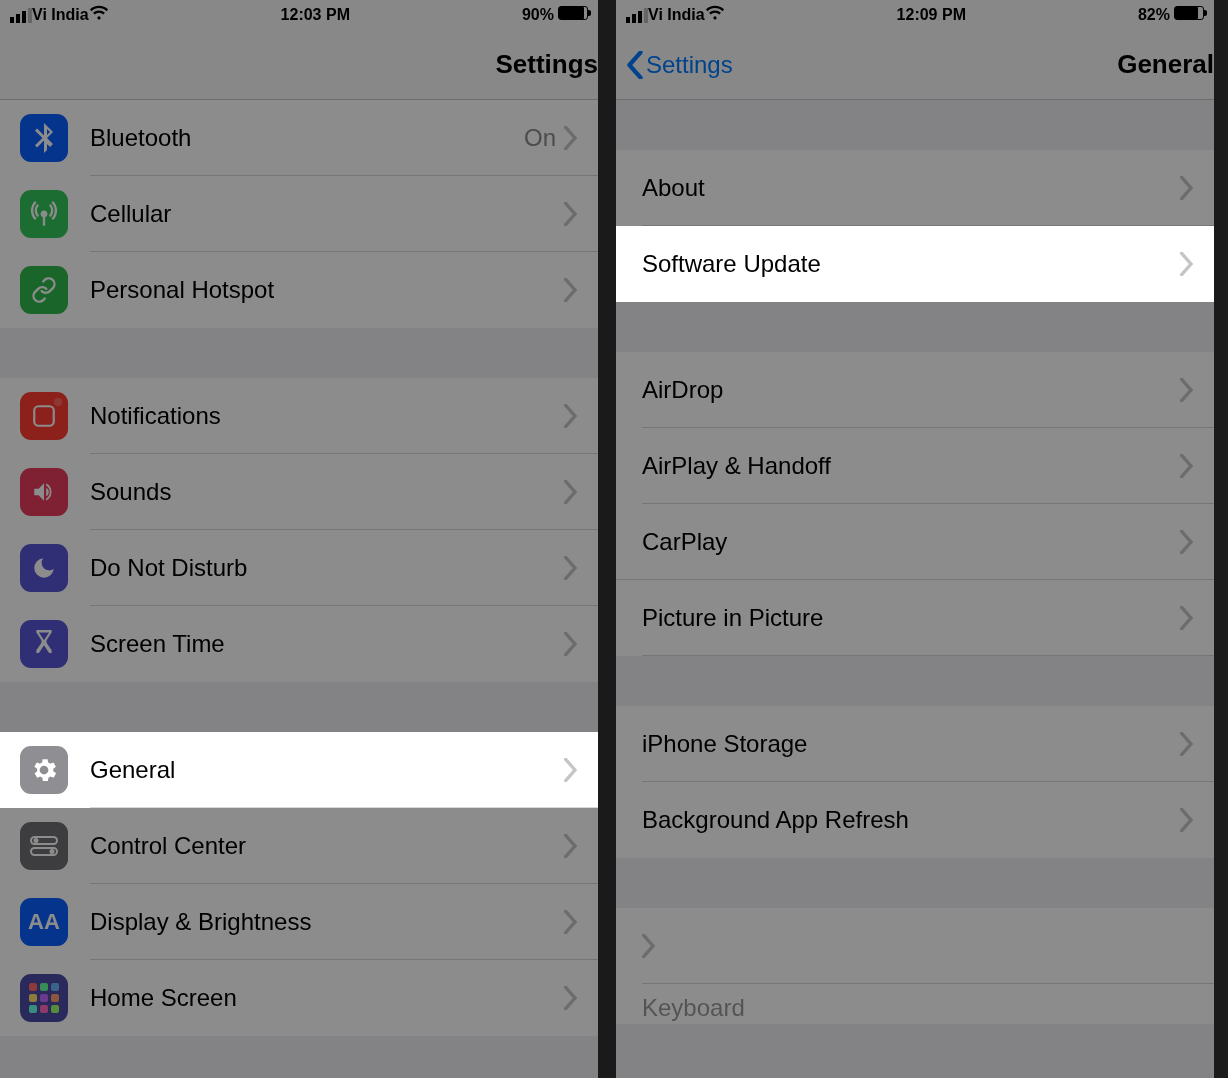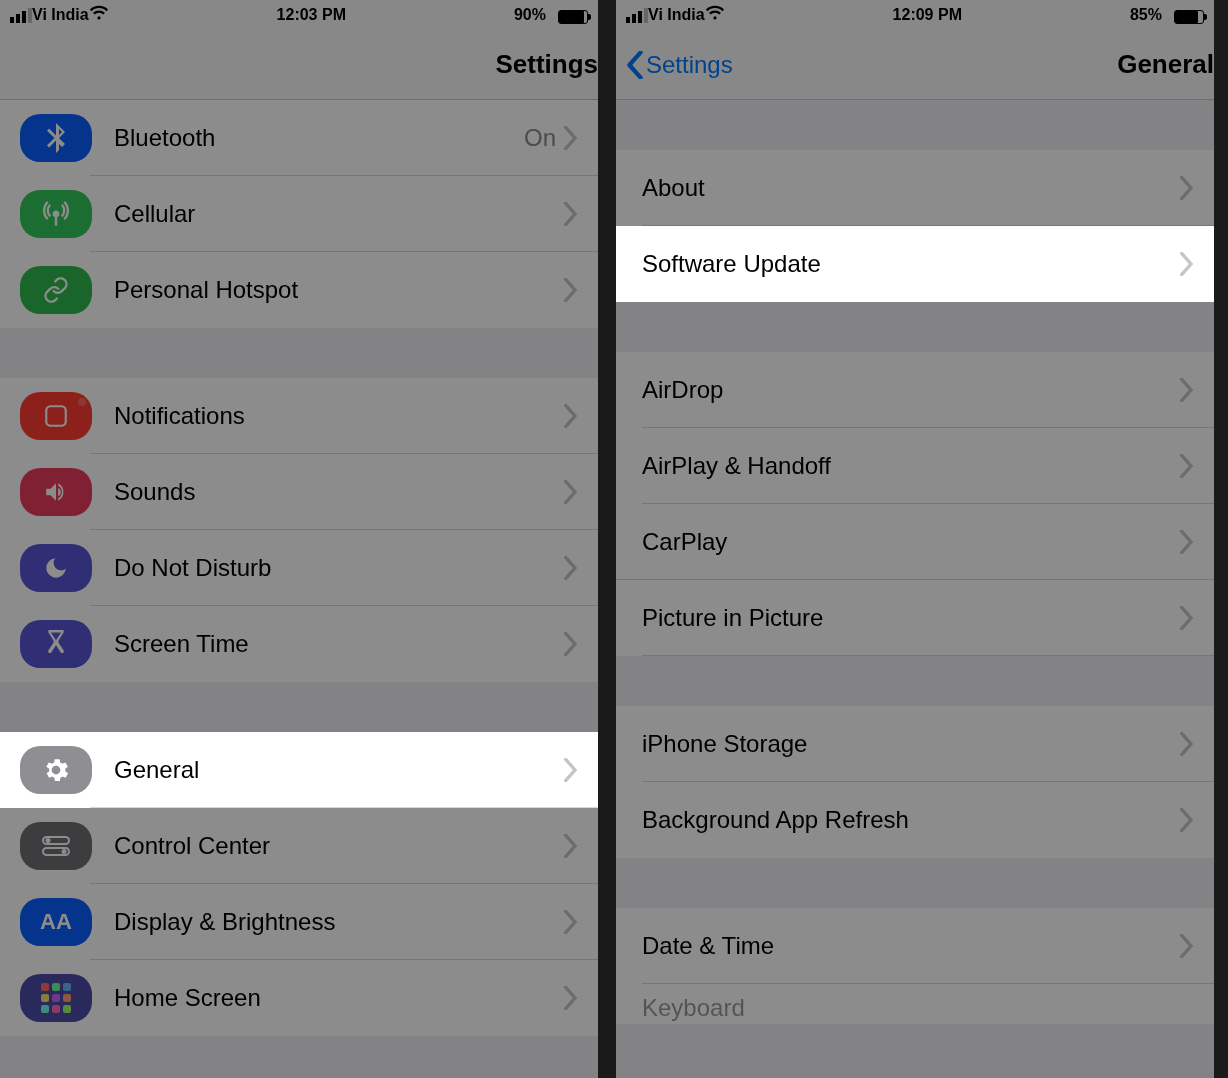--- a/index.html
+++ b/index.html
@@ -35,21 +35,21 @@
     justify-content: space-between;
     padding: 0 10px;
     font-size: 16px;
     font-weight: 600;
     background: #f7f7f7;
     color: #000;
     position: relative;
     z-index: 1;
   }
   .status-left { display: flex; align-items: center; gap: 0; }
-  .status-right { display: flex; align-items: flex-end; gap: 12px; }
+  .status-right { display: flex; align-items: flex-start; gap: 4px; }
   .signal-bars { display: flex; align-items: flex-end; gap: 2px; }
   .signal-bars span { width: 4px; background:#000; display:block; }
   .signal-bars span:nth-child(1){height:6px;}
   .signal-bars span:nth-child(2){height:9px;}
   .signal-bars span:nth-child(3){height:12px;}
   .signal-bars span:nth-child(4){height:15px; background:#bbb;}
   .wifi-icon { font-size: 18px; }
   .battery {
     width: 30px; height: 14px; border:1.5px solid #000; border-radius:3px;
     position: relative; display:inline-block;
@@ -81,21 +81,21 @@
     display:flex; align-items:center;
     padding: 0 20px;
     min-height: 76px;
     border-bottom: 1px solid #d8d8d8;
     position: relative;
     z-index: 1;
     background:#fff;
   }
   .row:last-child { border-bottom: none; }
   .row .icon-wrap {
-    width: 72px; height: 48px; border-radius: 20px;
+    width: 48px; height: 48px; border-radius: 11px;
     display:flex; align-items:center; justify-content:center;
     margin-right: 22px; flex-shrink:0;
     color:#fff; font-size:26px;
   }
   .row .label { font-size: 24px; color:#000; flex:1; }
   .row .value { font-size: 24px; color:#8a8a8e; margin-right:8px; }
   .chevron { color:#c5c5c7; flex-shrink:0; }
   .chevron svg { width:14px; height:24px; display:block; }
   .row.indent-border { border-bottom:none; position:relative; }
   .row.indent-border::after {
@@ -331,21 +331,21 @@
         </div>
       <span>Vi India</span>
       <span class="wifi-icon">
         <svg width="20" height="16" viewBox="0 0 20 16">
             <path d="M10 14.5a1.6 1.6 0 100-3.2 1.6 1.6 0 000 3.2zm-4.3-5.1a6.1 6.1 0 018.6 0l1.6-1.6a8.4 8.4 0 00-11.8 0l1.6 1.6zm-3.2-3.2a10.6 10.6 0 0115 0l1.6-1.6a12.9 12.9 0 00-18.2 0l1.6 1.6z" fill="#000"></path>
           </svg>
       </span>
     </div>
     <span>12:09 PM</span>
     <div class="status-right">
-      <span>85%</span>
+      <span>82%</span>
       <span class="battery">
           <i style="width:82%"></i>
         </span>
     </div>
   </div>
 
   <div class="nav-bar">
     <div class="nav-back">
       <svg viewBox="0 0 12 20">
           <path d="M10 1L2 10l8 9" stroke="#007aff" stroke-width="3" fill="none" stroke-linecap="round" stroke-linejoin="round"></path>
@@ -431,21 +431,20 @@
             <path d="M1 1l7 8-7 8" stroke="currentColor" stroke-width="2.5" fill="none" stroke-linecap="round"></path>
           </svg>
         </span>
     </div>
   </div>
 
   <div class="section-gap"></div>
 
   <div class="group">
     <div class="row noicon indent-border indent">
-      <span class="label">Date &amp; Time</span>
       <span class="chevron">
           <svg viewBox="0 0 10 18">
             <path d="M1 1l7 8-7 8" stroke="currentColor" stroke-width="2.5" fill="none" stroke-linecap="round"></path>
           </svg>
         </span>
     </div>
     <div class="row noicon partial">
       <span class="label" style="opacity:0.4">Keyboard</span>
     </div>
   </div>

